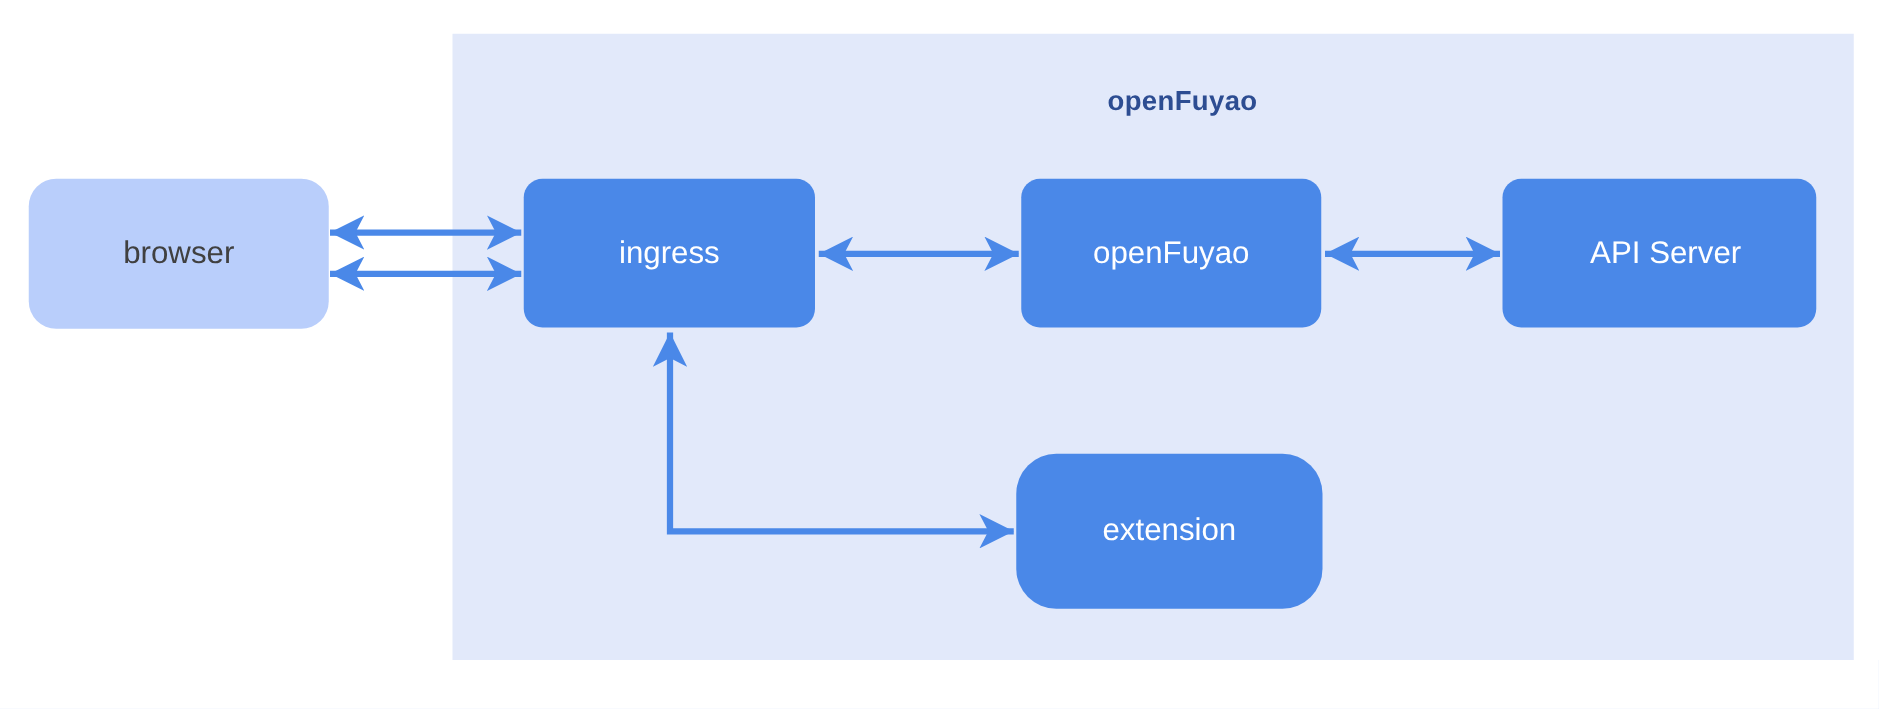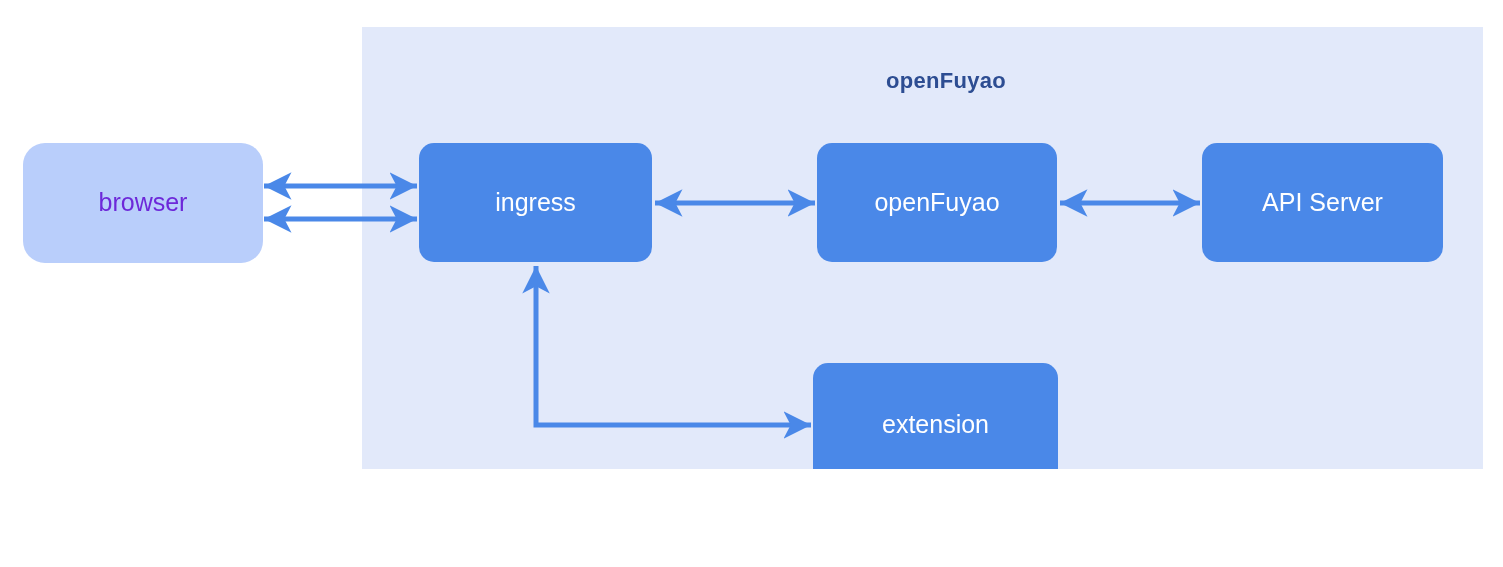--- a/index.html
+++ b/index.html
@@ -4,21 +4,21 @@
 <style>
   html, body {
     margin: 0;
     padding: 0;
     background: #ffffff;
     font-family: "Liberation Sans", sans-serif;
   }
   .canvas {
     position: relative;
     width: 1503px;
-    height: 469px;
+    height: 528px;
     background: #ffffff;
     overflow: hidden;
   }
   .container-zone {
     position: absolute;
     left: 362px;
     top: 27px;
     width: 1121px;
     height: 518px;
     background: #e2e9fa;
@@ -46,27 +46,27 @@
     border-radius: 15px;
     font-size: 25px;
     line-height: 1.26;
   }
   .node-browser {
     left: 23px;
     top: 143px;
     width: 240px;
     height: 120px;
     background: #b9cefb;
-    color: #6d28d9;
+    color: #404040;
     border-radius: 22px;
   }
   .node-ingress   { left: 419px;  top: 143px; width: 233px; height: 119px; justify-content: center; }
   .node-console   { left: 817px;  top: 143px; width: 240px; height: 119px; }
-  .node-api       { left: 1202px; top: 143px; width: 241px; height: 119px; }
-  .node-extension { left: 813px;  top: 363px; width: 245px; height: 124px; }
+  .node-api       { left: 1202px; top: 143px; width: 241px; height: 119px; padding-left: 10px; }
+  .node-extension { left: 813px;  top: 363px; width: 245px; height: 124px; border-radius: 32px; }
   .edges-svg {
     position: absolute;
     left: 0;
     top: 0;
     width: 1503px;
     height: 567px;
   }
   .edge {
     stroke: #4a88e8;
     stroke-width: 5;

